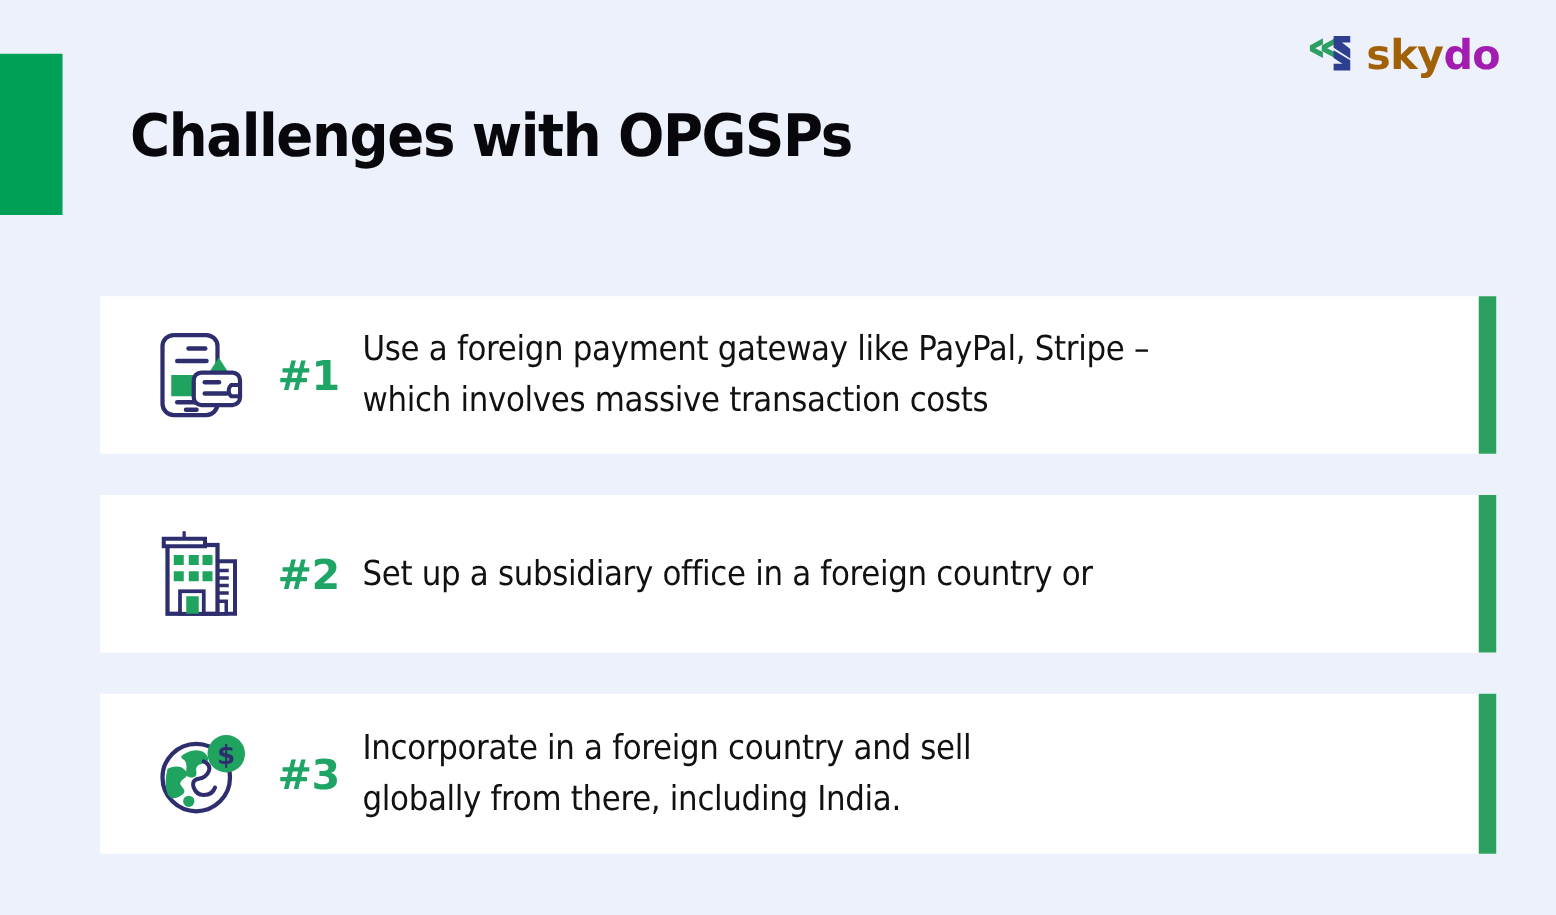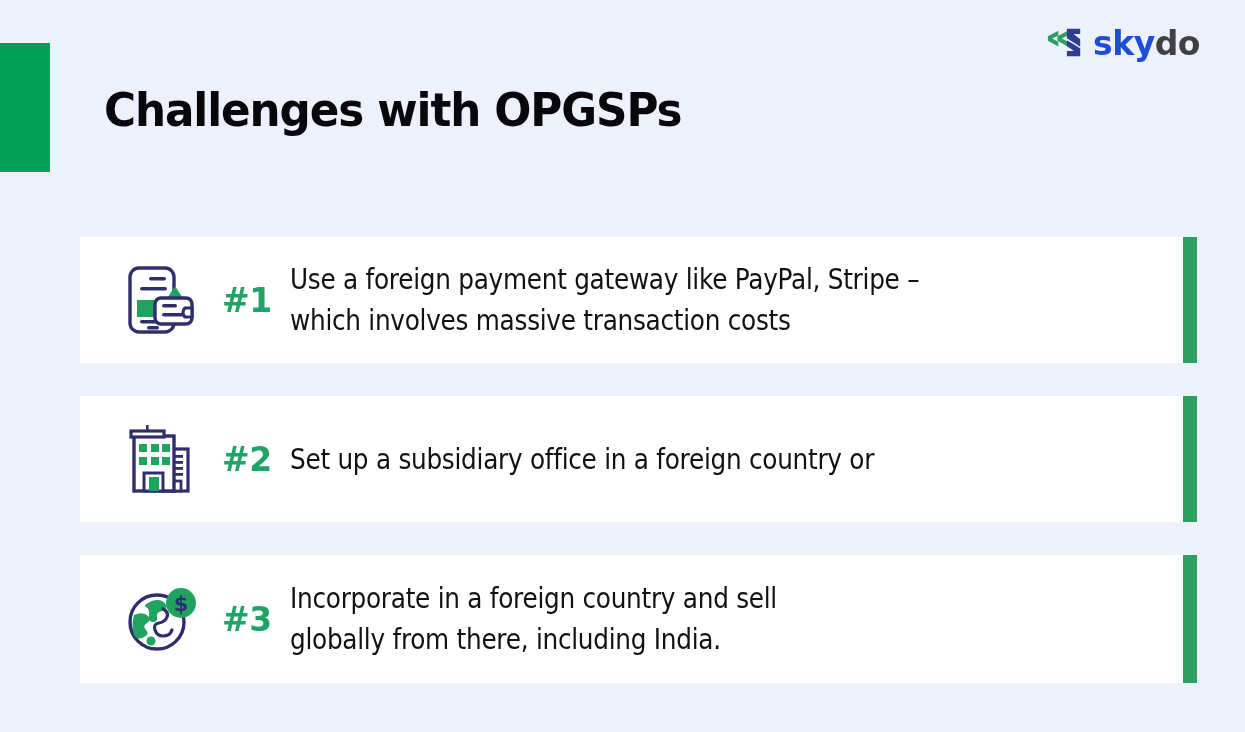--- a/index.html
+++ b/index.html
@@ -40,22 +40,22 @@
     display: block;
   }
   .logo-word {
     font-family: "DejaVu Sans", sans-serif;
     font-size: 33px;
     font-weight: 700;
     letter-spacing: -0.5px;
     line-height: 1;
     white-space: nowrap;
   }
-  .logo-word .sky { color: #1d4ed8; }
-  .logo-word .do  { color: #404040; }
+  .logo-word .sky { color: #a16207; }
+  .logo-word .do  { color: #a21caf; }
 
   
   .page-title {
     position: absolute;
     left: 104px;
     top: 82px;
     margin: 0;
     font-family: "DejaVu Sans", sans-serif;
     font-size: 47px;
     font-weight: 700;

